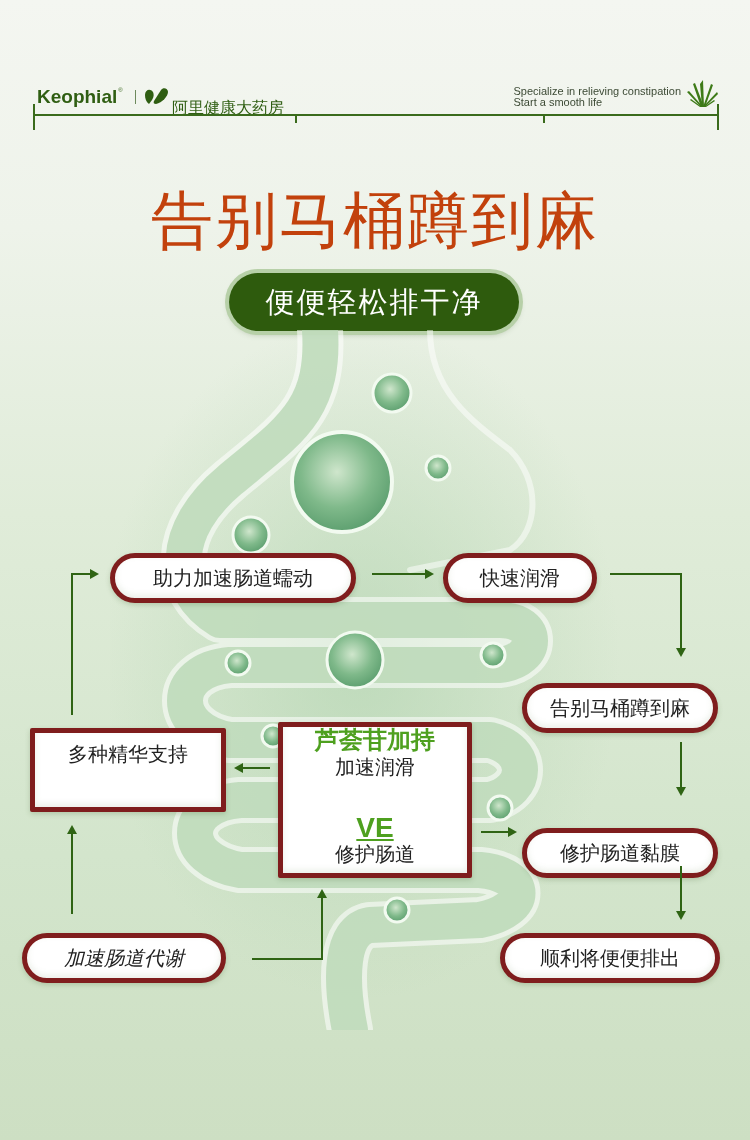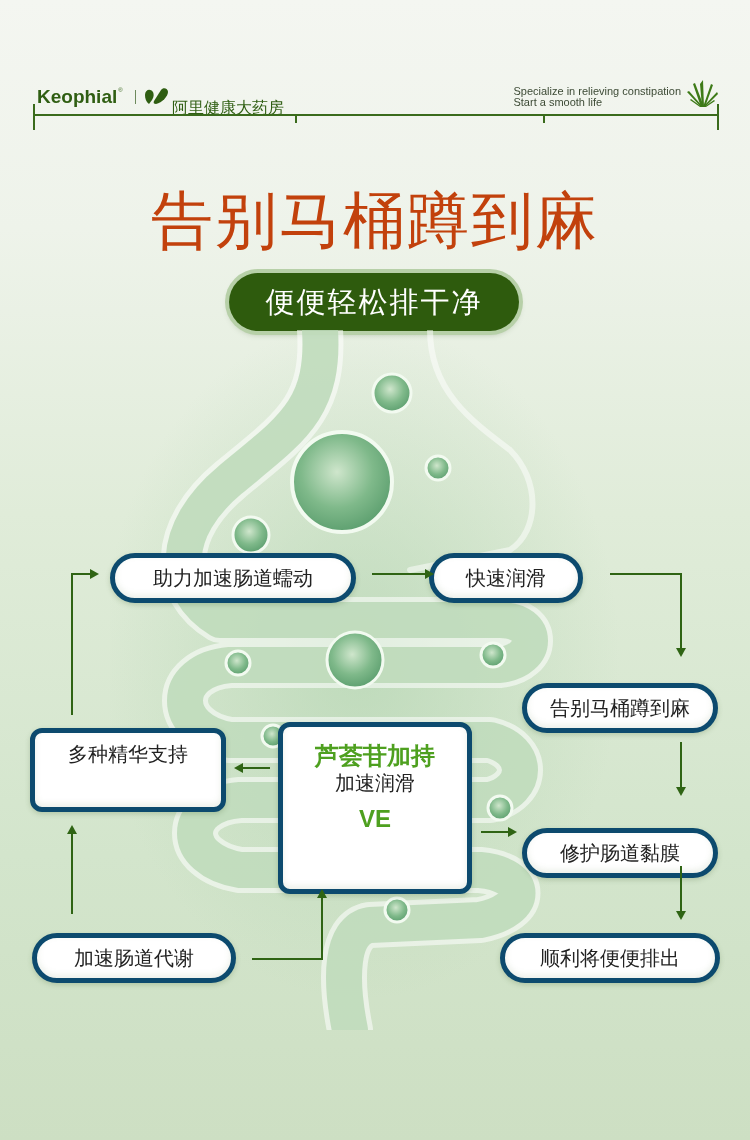--- a/index.html
+++ b/index.html
@@ -28,24 +28,24 @@
       background: #2e5b0d; box-shadow: 0 0 0 4px #b7d0a8, 0 3px 6px rgba(60,90,40,0.35);
       color: #ffffff; font-size: 29px; text-align: center; line-height: 58px; letter-spacing: 2px;
     }
 
     
     .illus { left: 110px; top: 330px; width: 520px; height: 700px; }
 
     
     .node {
       position: absolute; background: #ffffff; color: #222; text-align: center;
-      border: 5px solid #0c4a6e; box-shadow: inset 0 -3px 6px rgba(120,150,100,0.15), 0 2px 5px rgba(80,110,60,0.25);
+      border: 5px solid #7f1d1d; box-shadow: inset 0 -3px 6px rgba(120,150,100,0.15), 0 2px 5px rgba(80,110,60,0.25);
     }
     .pill { border-radius: 30px; font-size: 20px; }
-    .rbox { border-radius: 12px; font-size: 20px; line-height: 30px; }
+    .rbox { border-radius: 2px; font-size: 20px; line-height: 30px; }
 
     .arrow-line { position: absolute; background: #2f6414; }
     .ah { position: absolute; width: 0; height: 0; }
     .ah-r { border-top: 5px solid transparent; border-bottom: 5px solid transparent; border-left: 9px solid #2f6414; }
     .ah-l { border-top: 5px solid transparent; border-bottom: 5px solid transparent; border-right: 9px solid #2f6414; }
     .ah-d { border-left: 5px solid transparent; border-right: 5px solid transparent; border-top: 9px solid #2f6414; }
     .ah-u { border-left: 5px solid transparent; border-right: 5px solid transparent; border-bottom: 9px solid #2f6414; }
 
     .hl { color: #4ea01f; font-weight: bold; }
   </style>
@@ -111,34 +111,35 @@
   <circle cx="141" cy="205" r="18" fill="url(#bub)" stroke="#f2faf0" stroke-width="3"></circle>
   <circle cx="245" cy="330" r="28" fill="url(#bub)" stroke="#f2faf0" stroke-width="3"></circle>
   <circle cx="128" cy="333" r="12" fill="url(#bub)" stroke="#f2faf0" stroke-width="3"></circle>
   <circle cx="383" cy="325" r="12" fill="url(#bub)" stroke="#f2faf0" stroke-width="3"></circle>
   <circle cx="163" cy="406" r="11" fill="url(#bub)" stroke="#f2faf0" stroke-width="3"></circle>
   <circle cx="390" cy="478" r="12" fill="url(#bub)" stroke="#f2faf0" stroke-width="3"></circle>
   <circle cx="287" cy="580" r="12" fill="url(#bub)" stroke="#f2faf0" stroke-width="3"></circle>
 </svg>
 
 <div class="node pill" style="left:110px;top:553px;width:236px;height:40px;line-height:40px;">助力加速肠道蠕动</div>
-<div class="node pill" style="left:429px;top:553px;width:144px;height:40px;line-height:40px;">快速润滑</div>
+<div class="node pill" style="left:443px;top:553px;width:144px;height:40px;line-height:40px;">快速润滑</div>
 <div class="node pill" style="left:522px;top:683px;width:186px;height:40px;line-height:40px;">告别马桶蹲到麻</div>
 <div class="node pill" style="left:522px;top:808px;width:186px;height:40px;line-height:40px;margin-top:20px;">修护肠道黏膜</div>
 <div class="node pill" style="left:500px;top:933px;width:210px;height:40px;line-height:40px;">顺利将便便排出</div>
-<div class="node pill" style="left:32px;top:933px;width:194px;height:40px;line-height:40px;">加速肠道代谢</div>
+<div class="node pill" style="left:22px;top:933px;width:194px;height:40px;line-height:40px;font-style:italic;">加速肠道代谢</div>
 
 <div class="node rbox" style="left:30px;top:728px;width:186px;height:68px;padding-top:6px;">
   <div>多种精华支持</div>
 </div>
 
-<div class="node rbox" style="left:278px;top:722px;width:184px;height:146px;padding-top:16px;line-height:27px;">
+<div class="node rbox" style="left:278px;top:722px;width:184px;height:146px;padding-top:0;line-height:27px;">
   <div class="hl" style="font-size:24px;">芦荟苷加持</div>
   <div>加速润滑</div>
-  <div class="hl" style="font-size:24px;margin-top:8px;font-family:'Liberation Sans',sans-serif;">VE</div>
+  <div class="hl" style="font-size:28px;margin-top:33px;font-family:'Liberation Sans',sans-serif;text-decoration:underline;">VE</div>
+  <div>修护肠道</div>
 </div>
 
 <div class="arrow-line" style="left:372px;top:573px;width:54px;height:2px;"></div>
 <div class="ah ah-r" style="left:425px;top:569px;"></div>
 
 <div class="arrow-line" style="left:610px;top:573px;width:72px;height:2px;"></div>
 <div class="arrow-line" style="left:680px;top:573px;width:2px;height:76px;"></div>
 <div class="ah ah-d" style="left:676px;top:648px;"></div>
 
 <div class="arrow-line" style="left:680px;top:742px;width:2px;height:46px;"></div>

